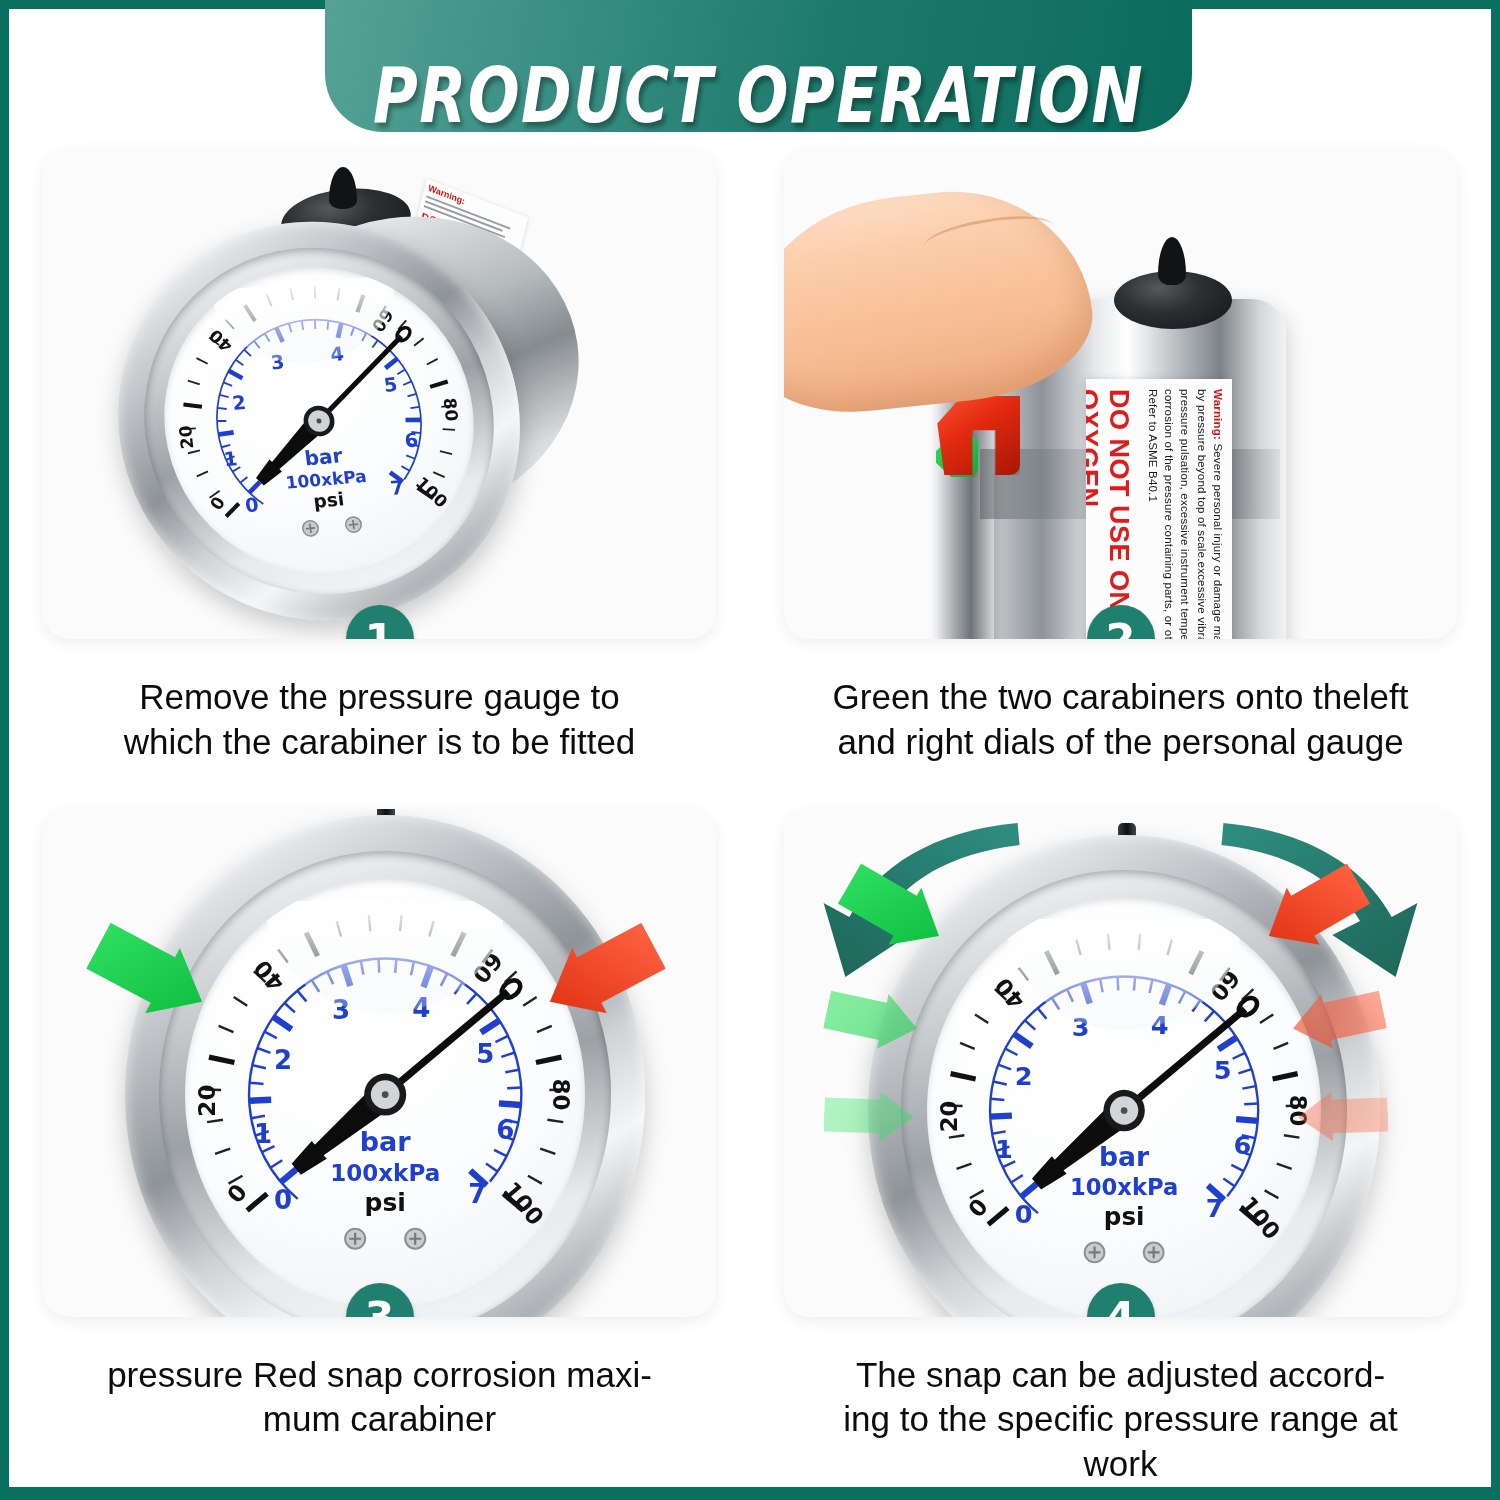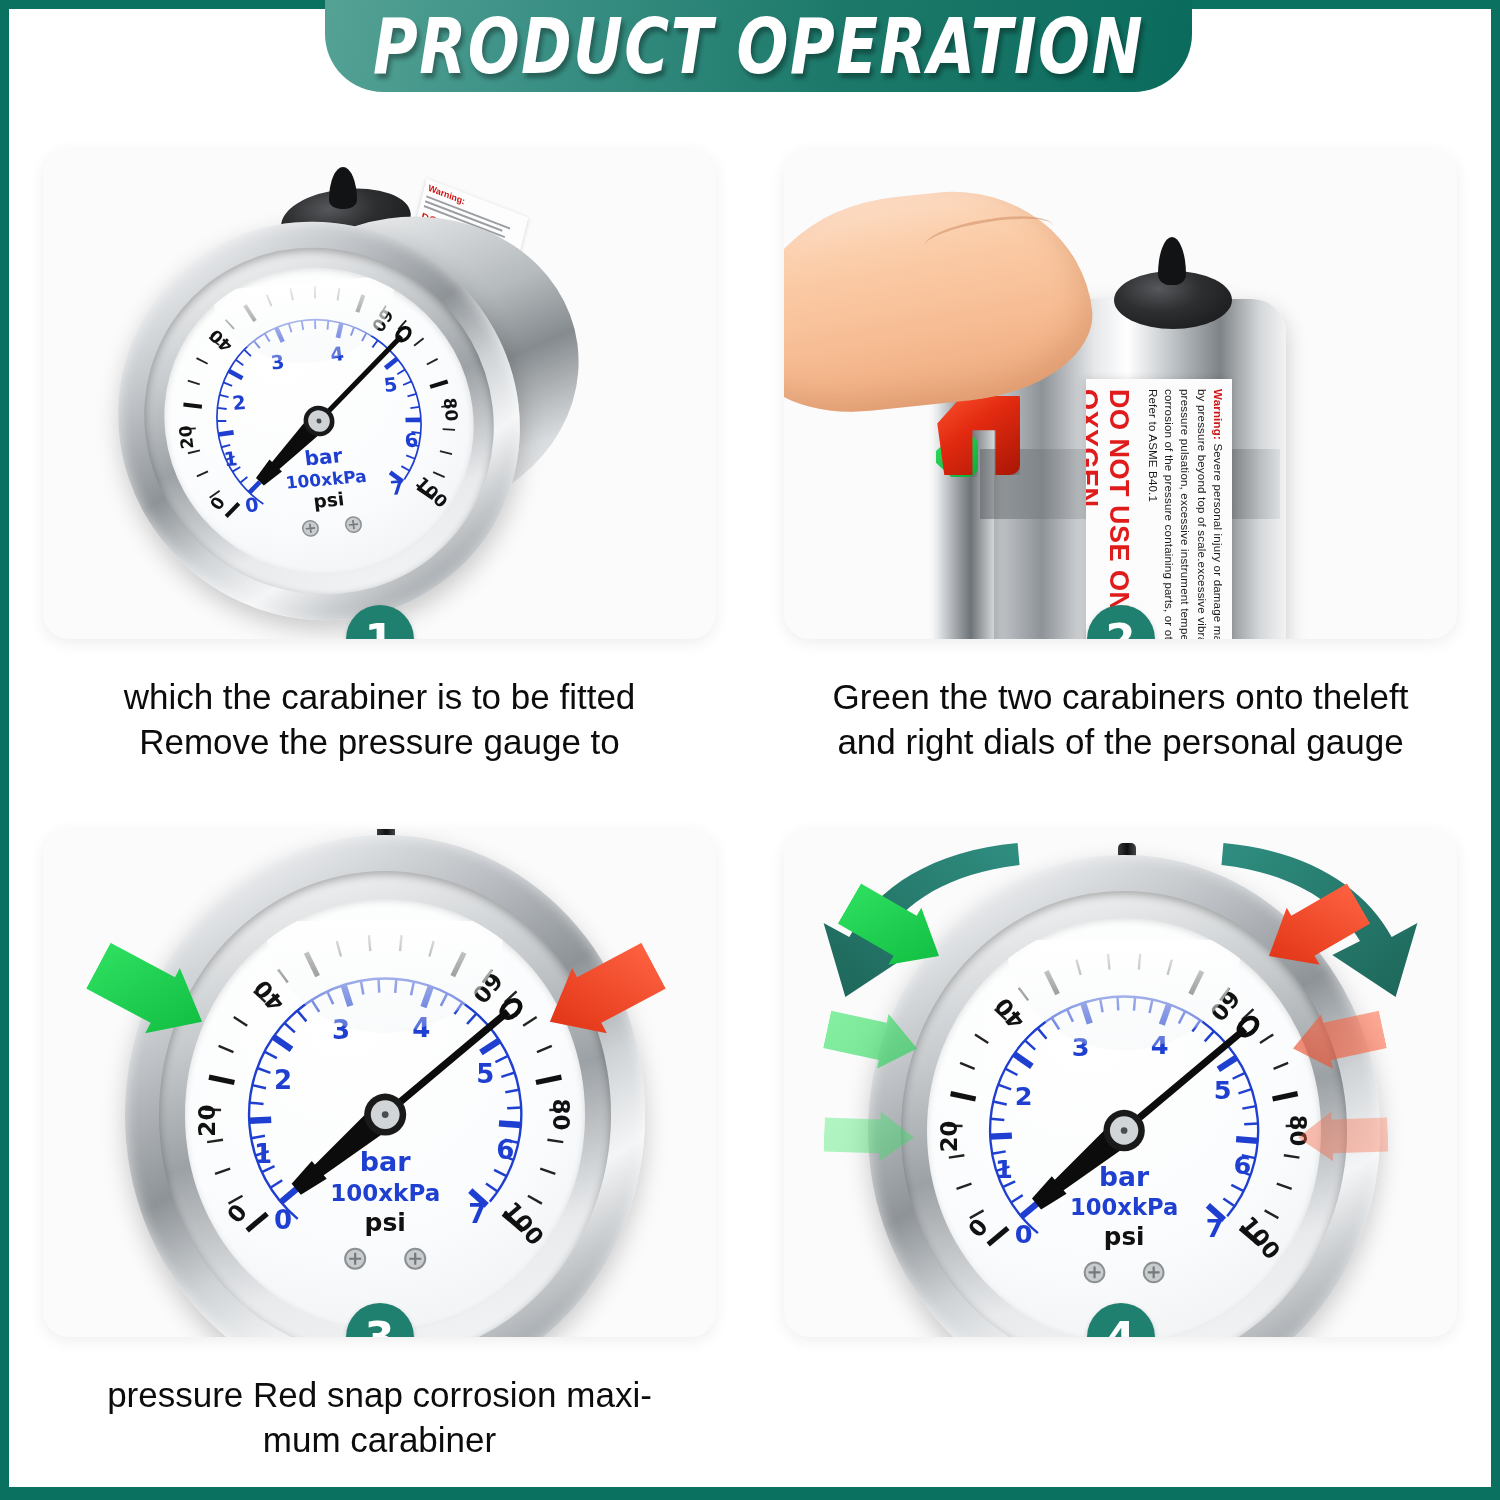--- a/index.html
+++ b/index.html
@@ -16,25 +16,25 @@
     width: 1500px; height: 1500px;
     background: #ffffff;
     border: 9px solid #0a7060;
     border-bottom-width: 13px;
   }
 
   
   .header-banner {
     position: absolute;
     left: 316px; top: -9px;
-    width: 867px; height: 92px;
+    width: 867px; height: 132px;
     background: linear-gradient(100deg, #55a295 0%, #3e9287 22%, #1d7a6b 58%, #0a6b5c 100%);
     border-bottom-left-radius: 58px;
     border-bottom-right-radius: 58px;
-    display: flex; align-items: center; justify-content: center;
+    display: flex; align-items: flex-end; justify-content: center;
     overflow: hidden;
   }
   .header-title {
     font-size: 63px;
     font-weight: bold;
     font-style: italic;
     letter-spacing: 1.5px;
     color: #ffffff;
     text-shadow: 3px 4px 4px rgba(0,0,0,0.33);
     white-space: nowrap;
@@ -354,22 +354,22 @@
               </svg>
               <div class="glass-glare"></div>
             </div>
           </div>
         </div>
 
         <div class="badge">1</div>
       </div>
 
       <div class="caption">
+        <div>Remove the pressure gauge to</div>
         <div>which the carabiner is to be fitted</div>
-        <div>Remove the pressure gauge to</div>
       </div>
     </div>
 
     <div class="step">
       <div class="photo-card">
 
         <div style="position:absolute; left:172px; top:150px; width:330px; height:420px;
                     border-radius:18px 34px 34px 18px;
                     background:linear-gradient(90deg,#f8f9fa 0%,#c4c8cb 12%,#8e9398 26%,
                                #e6e8ea 42%,#ffffff 52%,#b4b9bd 68%,#7e8387 80%,#d4d7d9 92%,#f2f3f4 100%);
@@ -729,16 +729,21 @@
                     clip-path:polygon(100% 16%, 38% 16%, 38% 0, 0 50%, 38% 100%, 38% 84%, 100% 84%);
                     transform:rotate(-12deg);"></div>
         <div class="arrow" style="left:514px; top:282px; width:90px; height:50px; opacity:0.42;
                     background:linear-gradient(240deg,#ff8b6e,#f05530);
                     clip-path:polygon(100% 16%, 38% 16%, 38% 0, 0 50%, 38% 100%, 38% 84%, 100% 84%);
                     transform:rotate(-2deg);"></div>
 
         <div class="badge">4</div>
       </div>
 
+      <div class="caption">
+        <div>The snap can be adjusted accord-</div>
+        <div>ing to the specific pressure range at</div>
+        <div>work</div>
+      </div>
     </div>
 
   </div>
 </div>
 
 </body></html>

